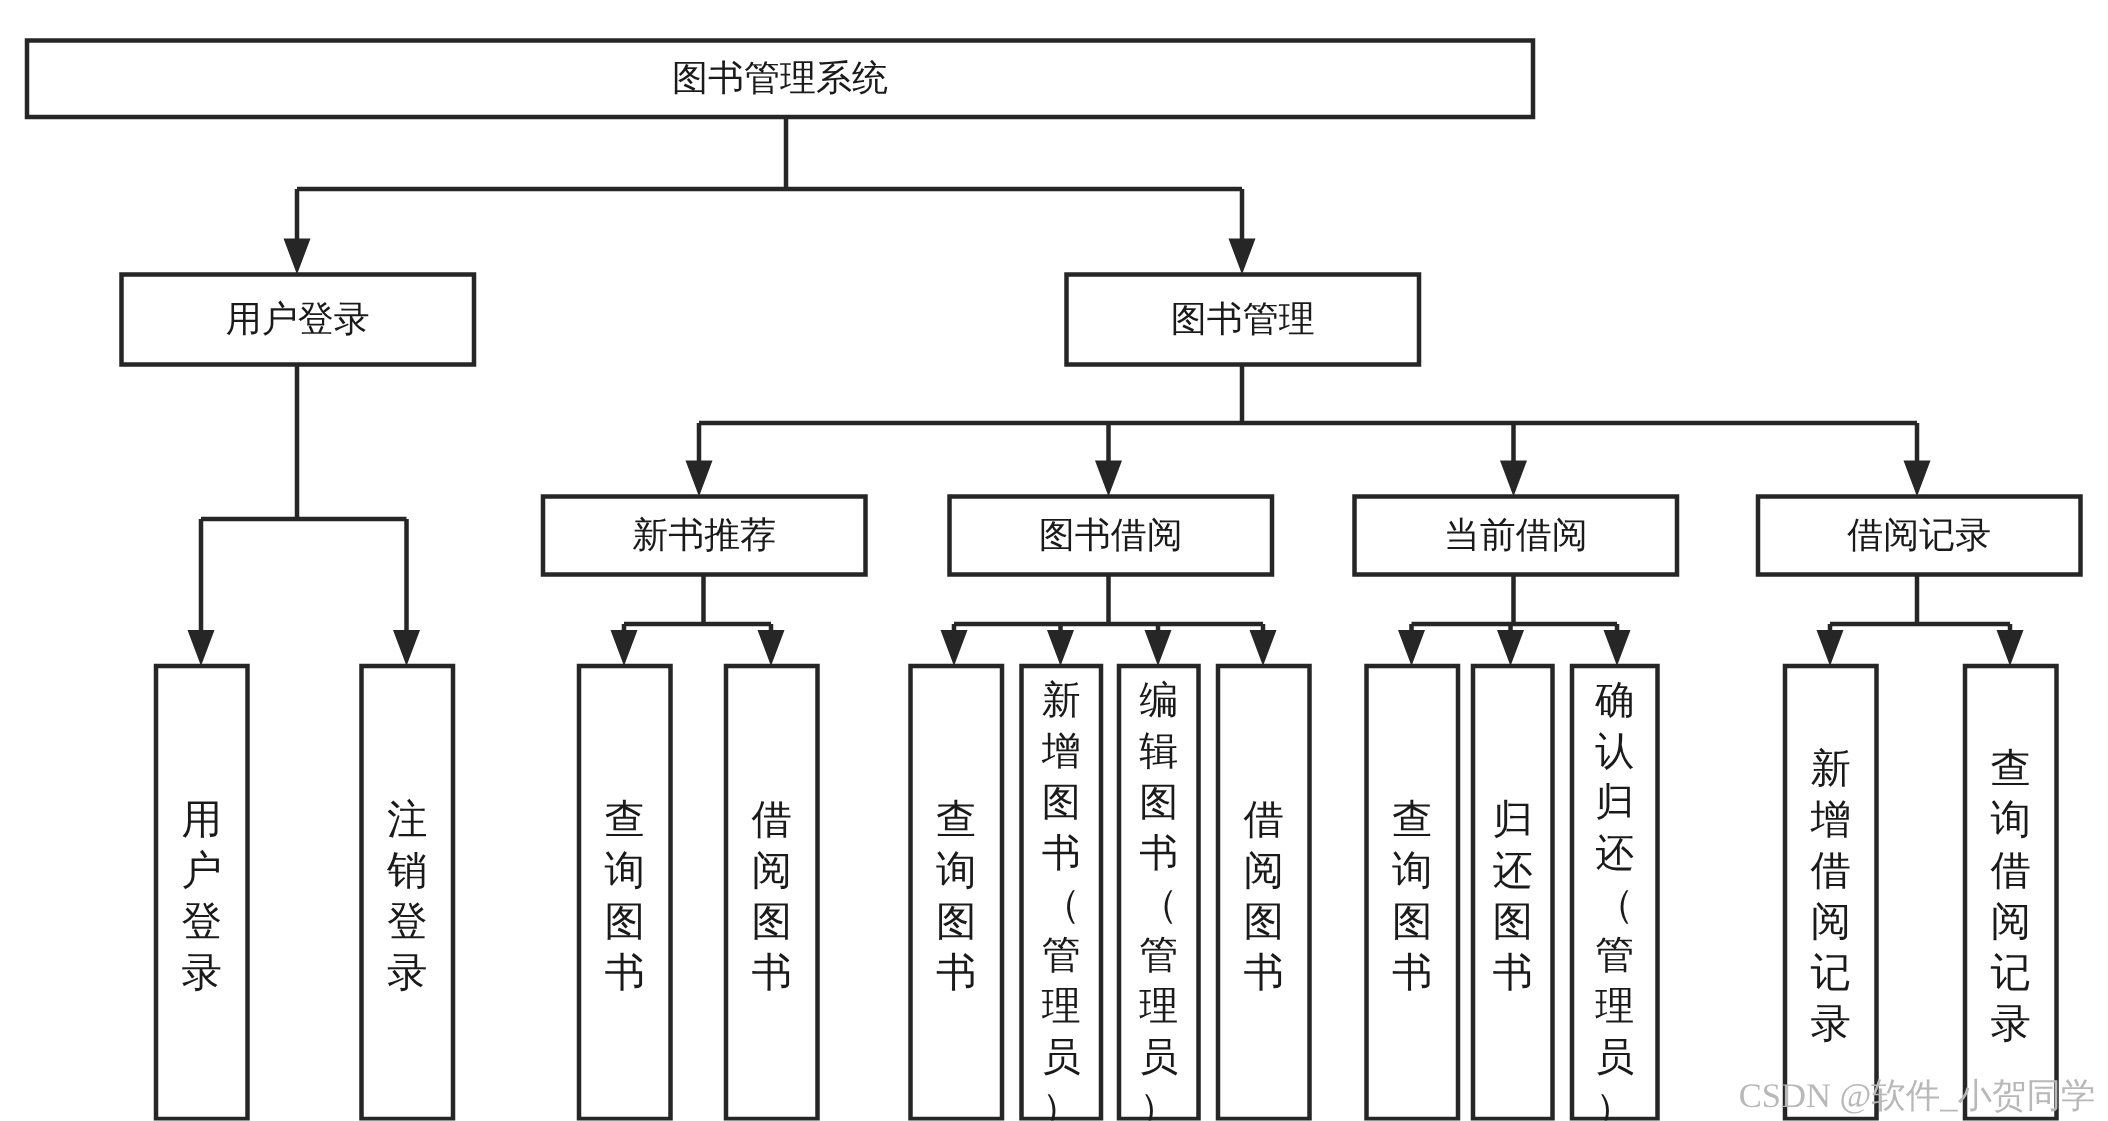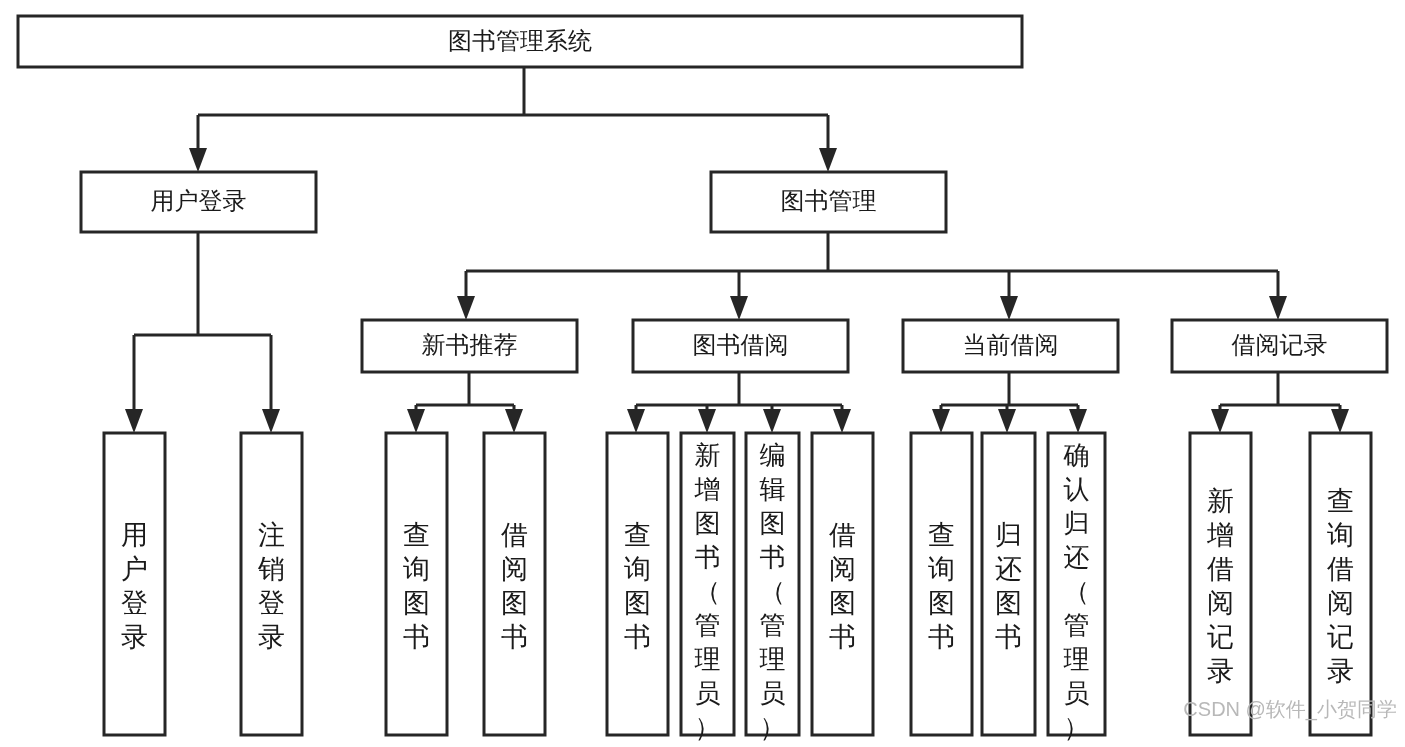--- a/index.html
+++ b/index.html
@@ -11,20 +11,21 @@
     width: 1405px;
     height: 747px;
     font-family: "Liberation Sans", "DejaVu Sans", sans-serif;
     overflow: hidden;
     position: relative;
   }
   #diagram-root {
     position: relative;
     width: 1405px;
     height: 735px;
+    margin-top: 11px;
   }
   svg.diagram-canvas {
     position: absolute;
     top: 0;
     left: 0;
     width: 1405px;
     height: 747px;
     display: block;
   }
   .node-box {
@@ -47,23 +48,23 @@
     fill: none;
     stroke-linecap: butt;
   }
   .arrow-head {
     fill: #262626;
     stroke: none;
   }
   .watermark {
     position: absolute;
     right: 8px;
-    bottom: 12px;
-    font-family: Liberation Sans, sans-serif;
-    font-size: 20px;
+    bottom: 0;
+    font-family: Liberation Serif, serif;
+    font-size: 23px;
     color: #b8b8b8;
     white-space: nowrap;
     user-select: none;
   }
 </style>
 </head>
 <body>
 
 <div id="diagram-root">
   <svg class="diagram-canvas" viewBox="0 0 1405 747">

